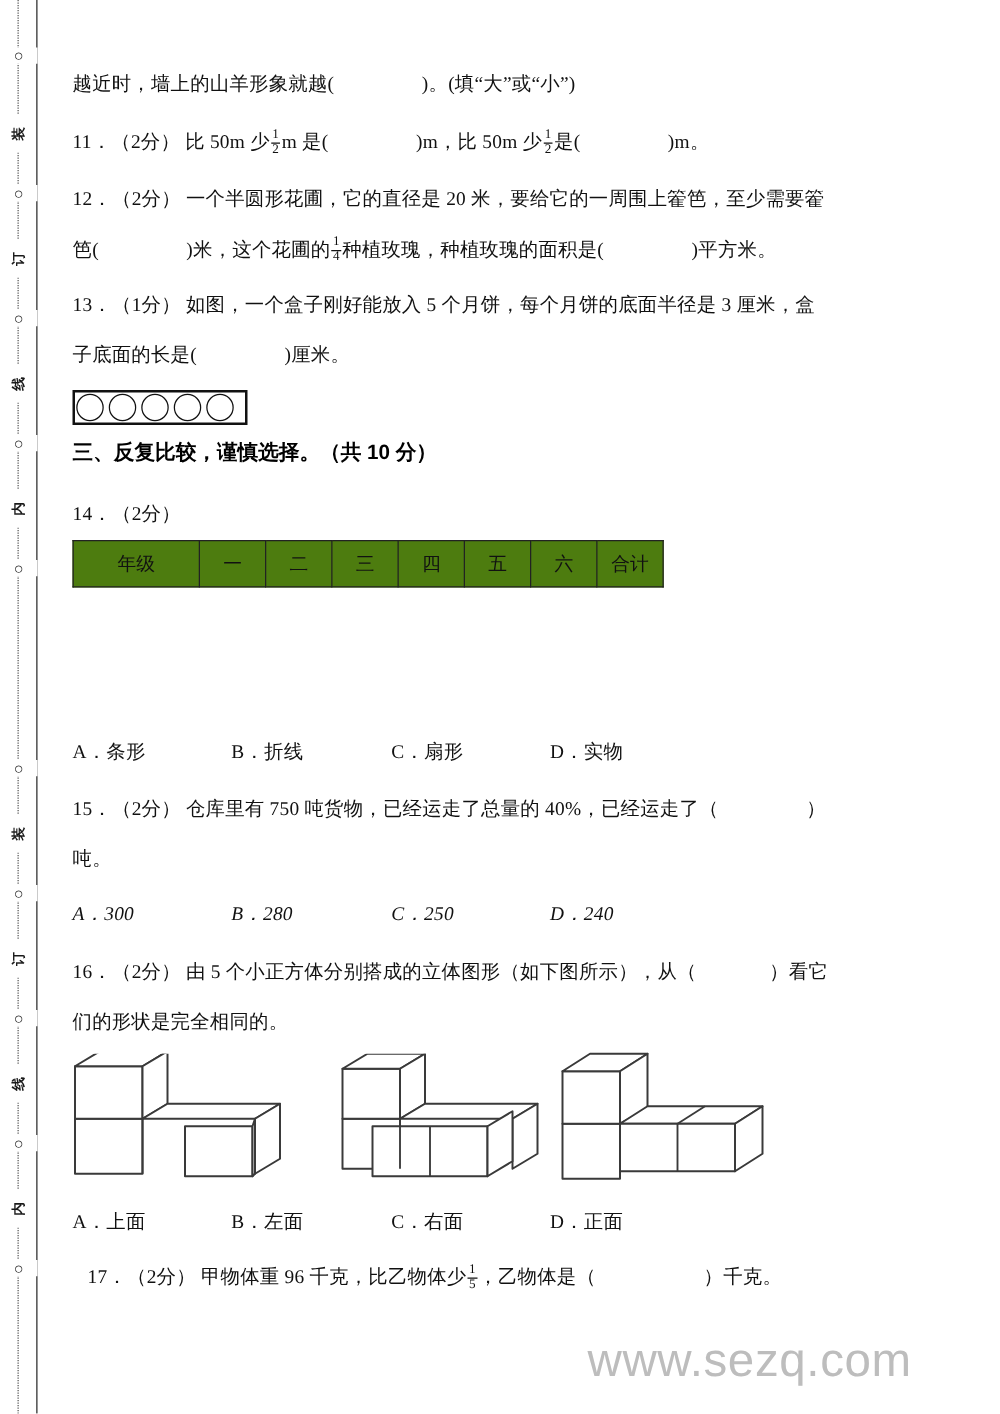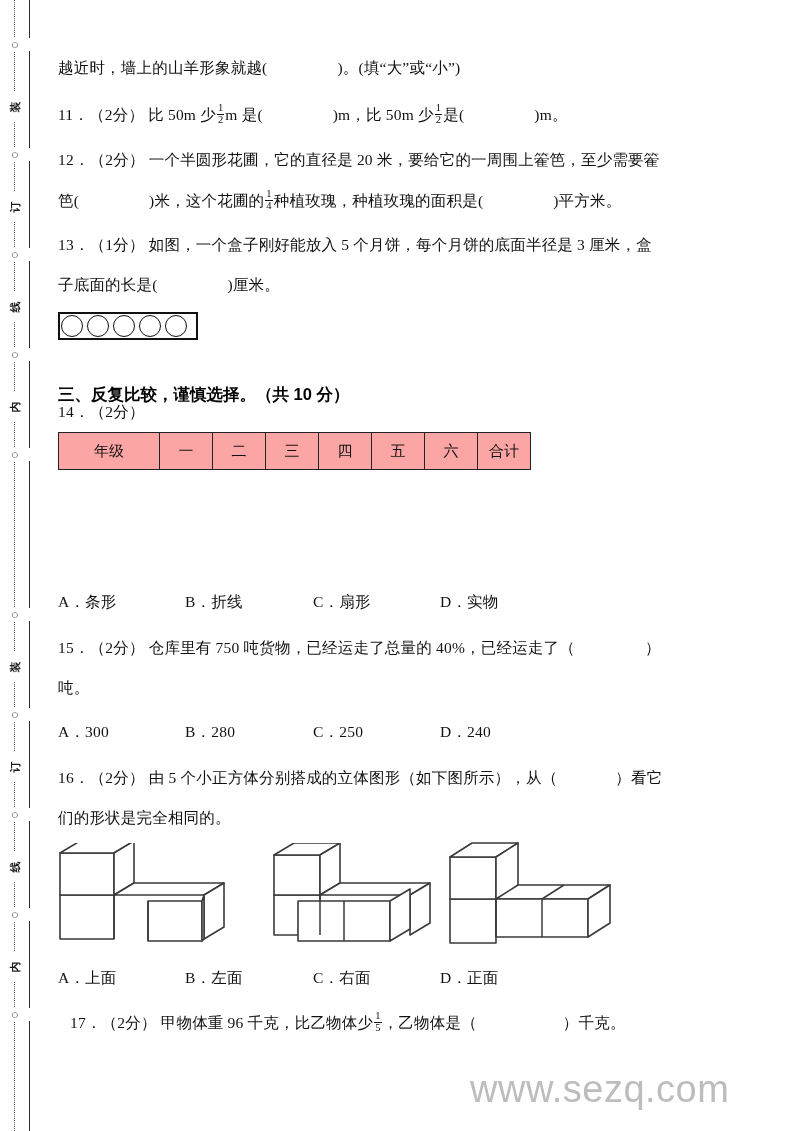--- a/index.html
+++ b/index.html
@@ -115,21 +115,20 @@
   }
 
   .sec-head {
     position: absolute;
     font-family: "Liberation Sans", "DejaVu Sans", sans-serif;
     font-weight: 700;
     font-size: 16.5px;
     line-height: 20px;
     white-space: nowrap;
     color: #000;
-    margin-top: 32px;
   }
 
   
   #mooncake-box {
     position: absolute;
     left: 28px;
     top: 312px;
     width: 140px;
     height: 28px;
     border: 2.2px solid #111;
@@ -147,21 +146,21 @@
     background: #fff;
   }
 
   
   #grade-table {
     position: absolute;
     left: 28px;
     top: 432px;
     border-collapse: collapse;
     font-size: 15px;
-    background: #fca5a5;
+    background: #4d7c0f;
   }
   #grade-table td, #grade-table th {
     border: 1.1px solid #222;
     text-align: center;
     font-weight: normal;
     font-family: "Liberation Serif", "DejaVu Serif", serif;
     height: 36px;
     padding: 0 4px;
     color: #111;
   }
@@ -277,21 +276,21 @@
     <div class="line" style="left:28px; top:592px;">
       <span style="display:inline-block;width:127px;">A．条形</span><span style="display:inline-block;width:128px;">B．折线</span><span style="display:inline-block;width:127px;">C．扇形</span><span>D．实物</span>
     </div>
 
     <div class="line" style="left:28px; top:638px;">
       <span>15．</span><span>（2分）</span>
       <span>仓库里有 750 吨货物，已经运走了总量的 40%，已经运走了（</span><span class="blank"></span><span>）</span>
     </div>
     <div class="line" style="left:28px; top:678px;">吨。</div>
 
-    <div class="line" style="left:28px; top:722px;">
+    <div class="line" style="left:28px; top:722px;font-style:italic;">
       <span style="display:inline-block;width:127px;">A．300</span><span style="display:inline-block;width:128px;">B．280</span><span style="display:inline-block;width:127px;">C．250</span><span>D．240</span>
     </div>
 
     <div class="line" style="left:28px; top:768px;">
       <span>16．</span><span>（2分）</span>
       <span>由 5 个小正方体分别搭成的立体图形（如下图所示），从（</span><span class="blank w2"></span><span>）看它</span>
     </div>
     <div class="line" style="left:28px; top:808px;">们的形状是完全相同的。</div>
 
     <svg class="cubefig" style="left:22px;" width="190" height="105" viewBox="0 0 190 105">

